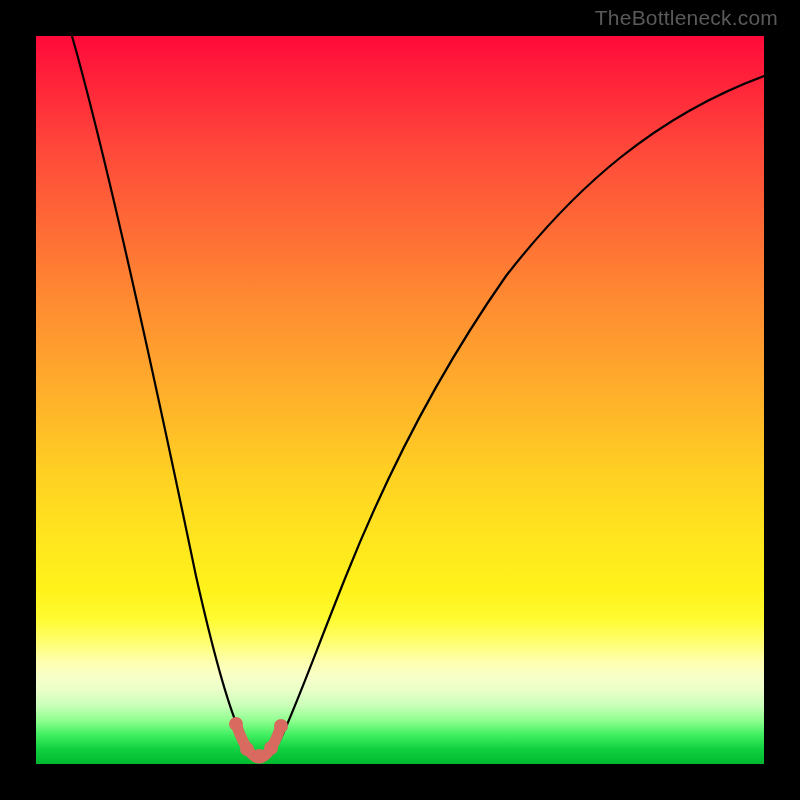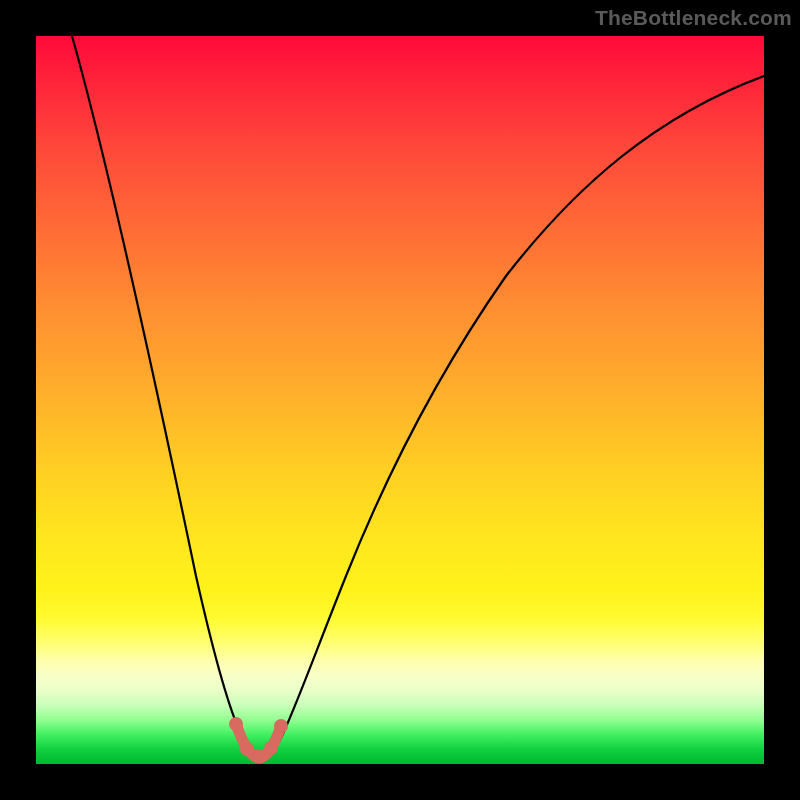--- a/index.html
+++ b/index.html
@@ -44,24 +44,24 @@
       #c8ffb8 92%,
       #90ff90 94%,
       #40ef60 96%,
       #10d040 98%,
       #00b830 100%
     );
   }
   .watermark {
     position: absolute;
     top: 6px;
-    right: 8px;
+    right: 22px;
     color: #5a5a5a;
     font-size: 21px;
-    font-weight: 700;
+    font-weight: 400;
     letter-spacing: 0.2px;
     user-select: none;
   }
   svg.curve {
     position: absolute;
     left: 0;
     top: 0;
     width: 728px;
     height: 728px;
     overflow: visible;

